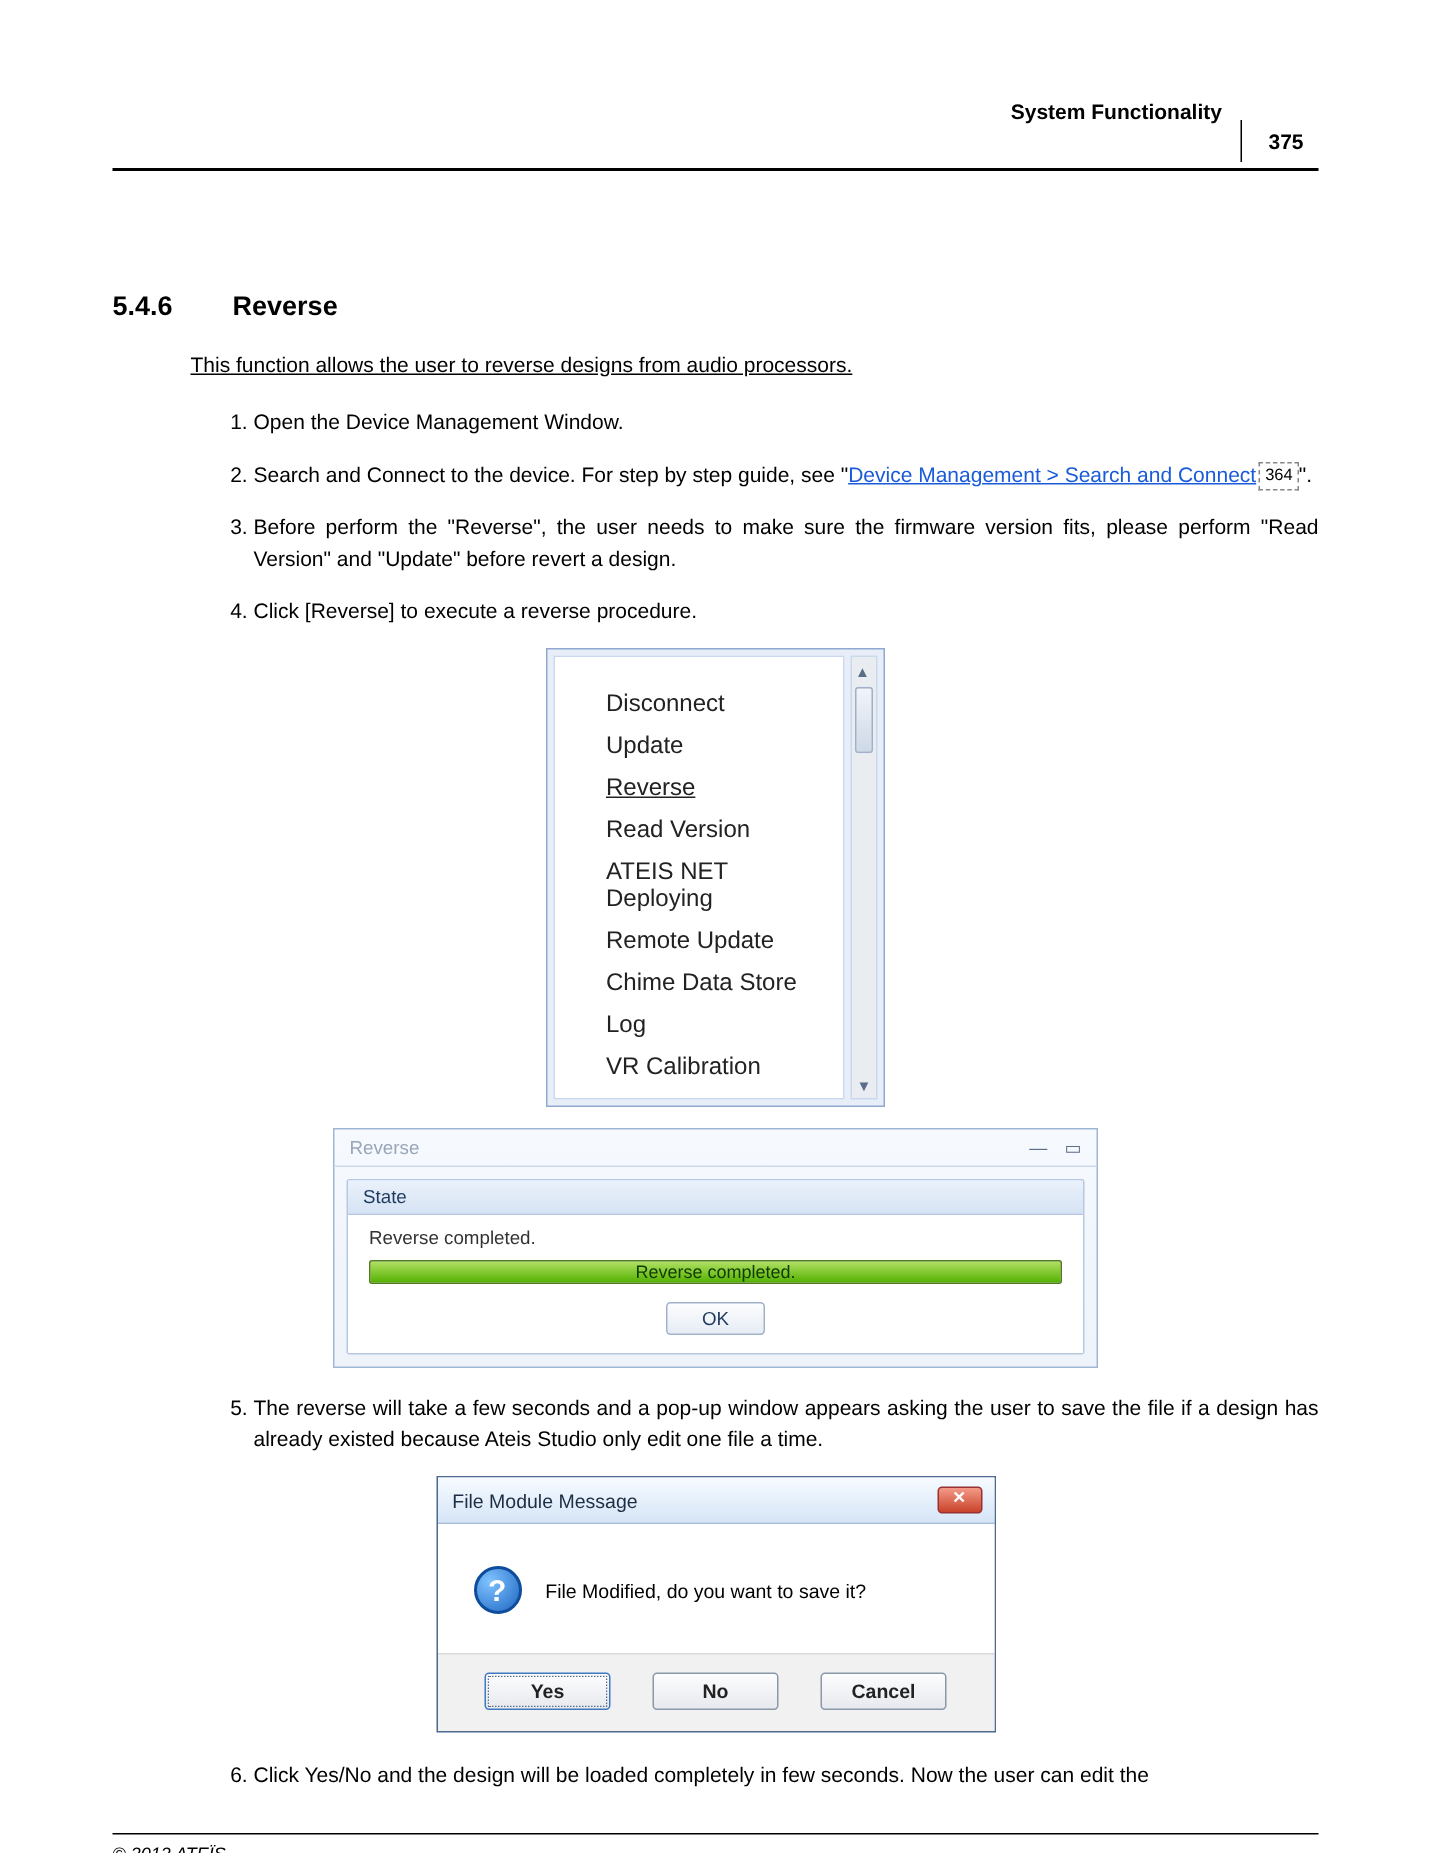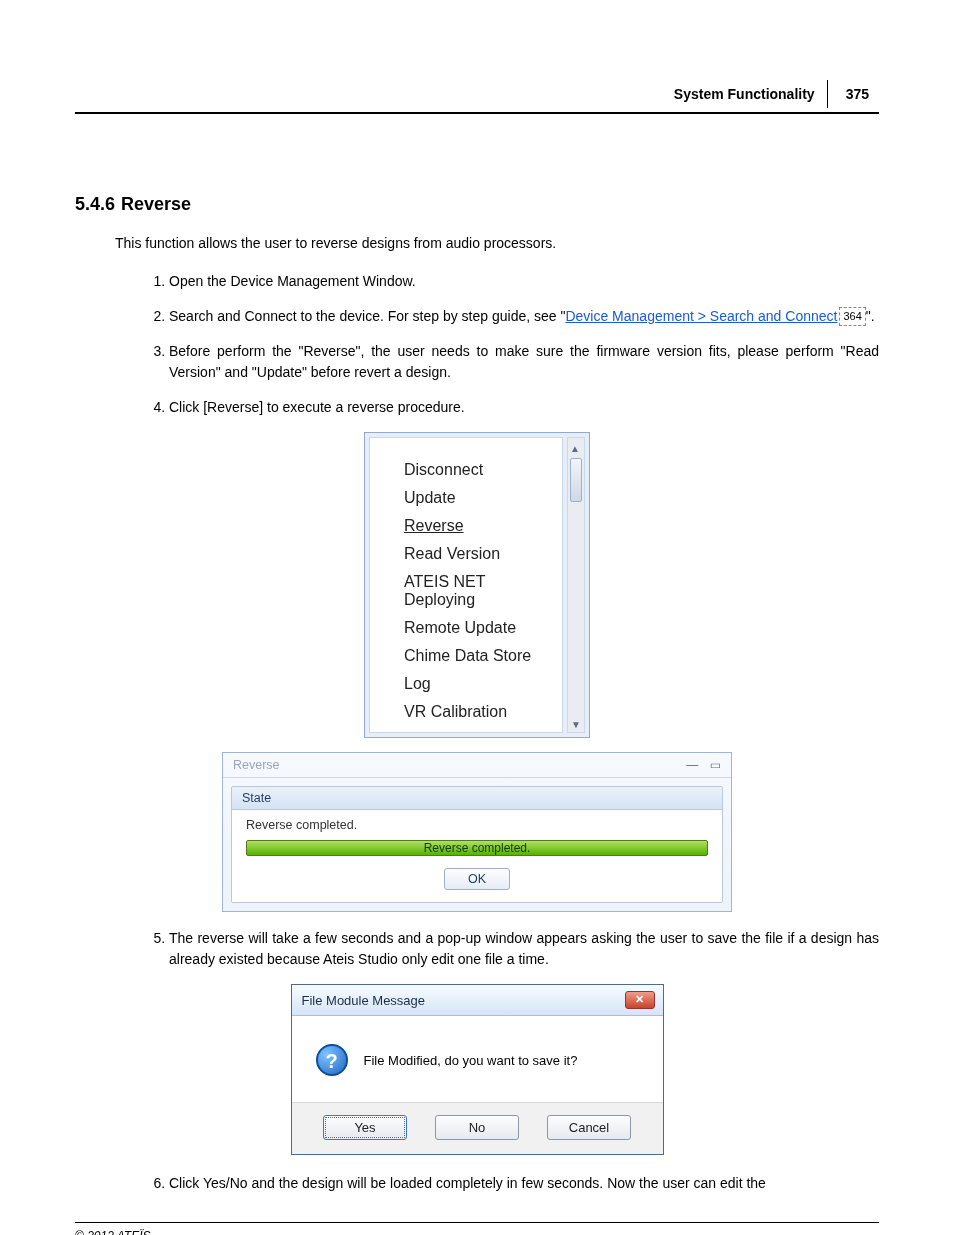--- a/index.html
+++ b/index.html
@@ -9,21 +9,21 @@
     font-family: Arial, Helvetica, sans-serif;
     color: #000;
     width: 954px;
   }
   .page {
     padding: 60px 75px 30px 75px;
   }
   .header-row {
     display: flex;
     justify-content: flex-end;
-    align-items: flex-end;
+    align-items: flex-start;
     margin-bottom: 4px;
   }
   .header-title {
     font-weight: bold;
     font-size: 14px;
     padding: 6px 12px 6px 0;
   }
   .header-page {
     font-weight: bold;
     font-size: 14px;
@@ -31,29 +31,30 @@
     padding: 6px 10px 6px 18px;
     margin-top: 20px;
   }
   .header-rule {
     border: none;
     border-top: 2px solid #000;
     margin: 0 0 80px 0;
   }
   .section-head {
     display: flex;
-    gap: 6px;
+    gap: 40px;
     font-weight: bold;
     font-size: 18px;
     margin-bottom: 18px;
   }
   .intro {
     font-size: 14px;
-    margin: 0 0 18px 40px;
+    margin: 0 0 18px 52px;
     line-height: 1.45;
+    text-decoration: underline;
   }
   ol.steps {
     margin: 0 0 0 72px;
     padding-left: 22px;
     font-size: 14px;
   }
   ol.steps > li {
     margin-bottom: 14px;
     line-height: 1.5;
     text-align: justify;
@@ -230,20 +231,21 @@
     line-height: 30px;
     text-align: center;
   }
   .msgfooter {
     display: flex;
     justify-content: center;
     gap: 28px;
     padding: 12px 10px 14px 10px;
     background: #f1f1f1;
     border-top: 1px solid #d9d9d9;
+    font-weight: bold;
   }
   .dlgbtn {
     min-width: 84px;
     padding: 4px 10px;
     background: linear-gradient(#fdfdfe,#e6e9ee);
     border: 1px solid #8b98a8;
     border-radius: 3px;
     font-size: 13px;
     color: #222;
     text-align: center;

